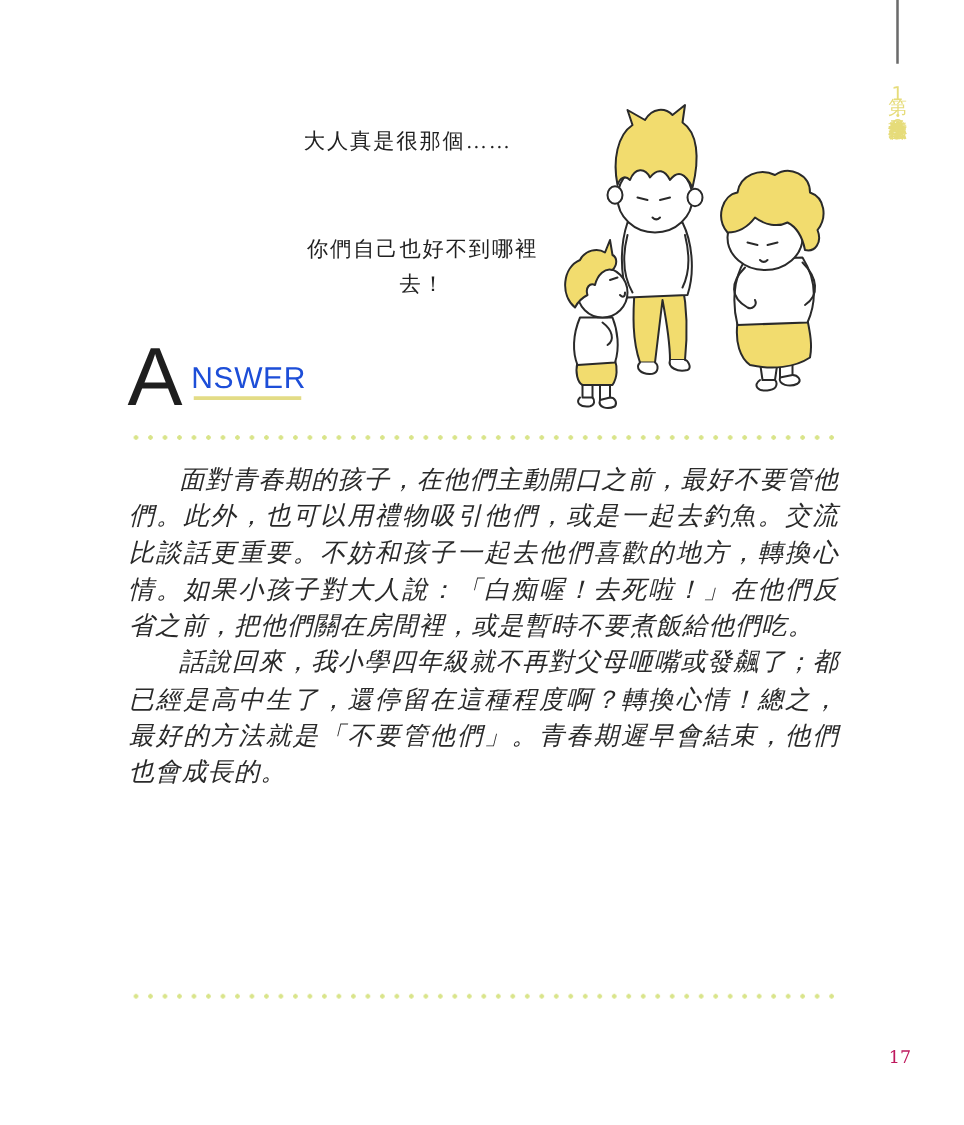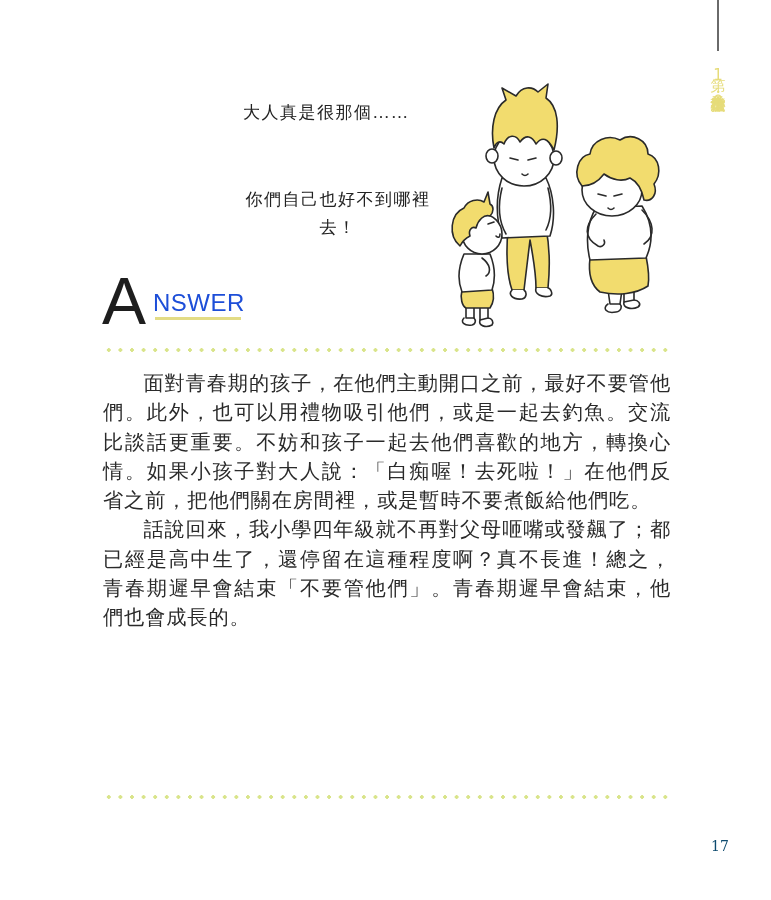--- a/index.html
+++ b/index.html
@@ -109,29 +109,30 @@
     width: 568px;
     font-size: 20.2px;
     line-height: 29.3px;
     color: #2a2a2a;
     letter-spacing: 0.9px;
     text-align: justify;
   }
   .body-text p {
     margin: 0;
     text-indent: 2em;
+    font-style: italic;
   }
 
   .page-number {
     position: absolute;
     left: 711px;
     top: 838px;
     font-family: "DejaVu Serif", serif;
     font-size: 14px;
-    color: #0c4a6e;
+    color: #be185d;
   }
 </style>
 </head>
 <body>
 
 <div class="top-rule"></div>
 
 <div class="chapter-label">第1章・小孩子為什麼會這樣？</div>
 
 <div class="speech speech-1">大人真是很那個……</div>
@@ -210,18 +211,18 @@
 <div class="answer-heading">
   <span class="answer-big">A</span>
   <span class="answer-rest">NSWER</span>
   <div class="answer-underline"></div>
 </div>
 
 <div class="dotted-divider divider-top"></div>
 
 <div class="body-text">
   <p>面對青春期的孩子，在他們主動開口之前，最好不要管他們。此外，也可以用禮物吸引他們，或是一起去釣魚。交流比談話更重要。不妨和孩子一起去他們喜歡的地方，轉換心情。如果小孩子對大人說：「白痴喔！去死啦！」在他們反省之前，把他們關在房間裡，或是暫時不要煮飯給他們吃。</p>
-  <p>話說回來，我小學四年級就不再對父母咂嘴或發飆了；都已經是高中生了，還停留在這種程度啊？真不長進！總之，青春期遲早會結束「不要管他們」。青春期遲早會結束，他們也會成長的。</p>
+  <p>話說回來，我小學四年級就不再對父母咂嘴或發飆了；都已經是高中生了，還停留在這種程度啊？轉換心情！總之，最好的方法就是「不要管他們」。青春期遲早會結束，他們也會成長的。</p>
 </div>
 
 <div class="dotted-divider divider-bottom"></div>
 
 <div class="page-number">17</div>
 
 </body></html>

